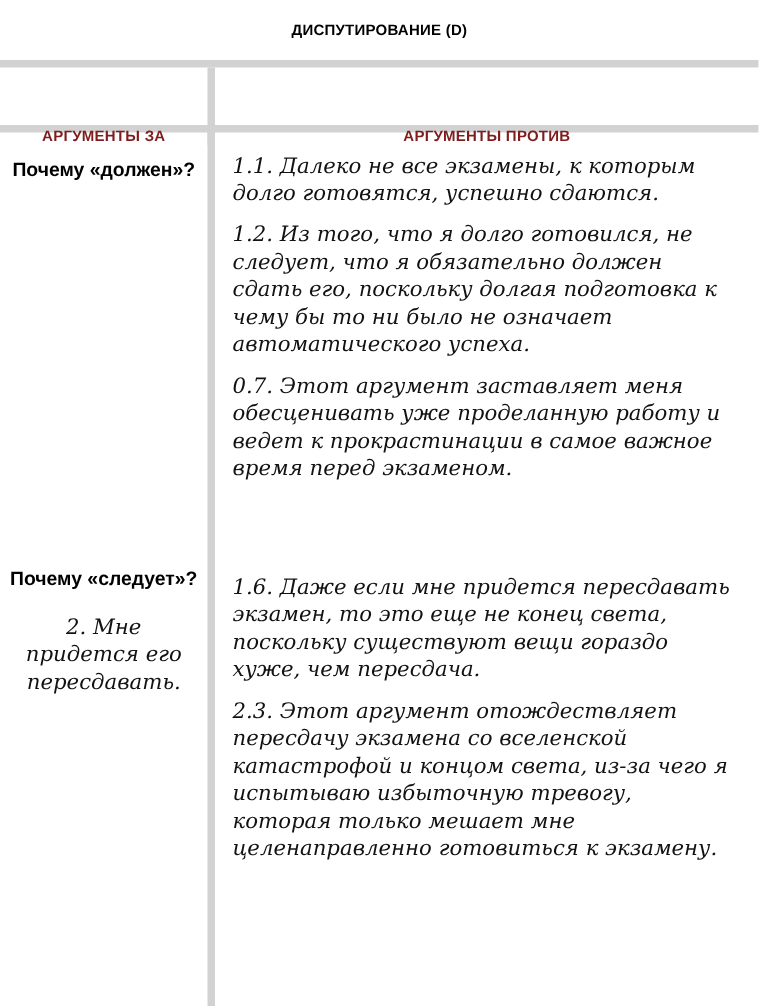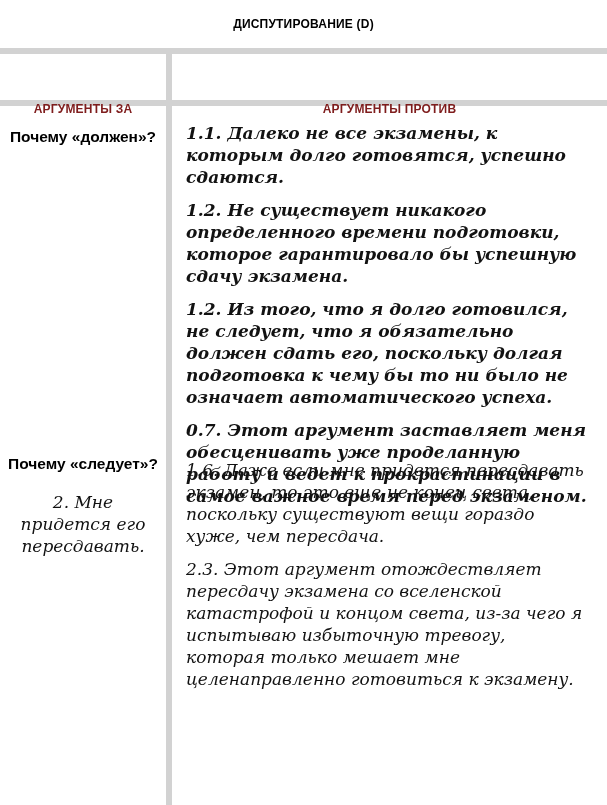--- a/index.html
+++ b/index.html
@@ -40,21 +40,21 @@
   .left-cell {
     text-align:center;
     padding:0 8px;
   }
   .left-cell.sec1 { grid-column:1; grid-row:1; padding-top:22px; }
   .left-cell.sec2 { grid-column:1; grid-row:2; padding-top:4px; }
   .right-cell {
     grid-column:3;
     padding-left:14px; padding-right:20px;
   }
-  .right-cell.sec1 { grid-row:1; padding-top:16px;font-weight:bold; }
+  .right-cell.sec1 { grid-row:1; padding-top:16px; }
   .right-cell.sec2 { grid-row:2; padding-top:8px; }
   .question {
     font-weight:bold; font-size:15.5px; color:#000;
     margin:0 0 18px 0;
   }
   .script {
     font-family:"DejaVu Serif", serif;
     font-style:italic;
     font-size:17px; line-height:22px;
     color:#121212;
@@ -83,21 +83,20 @@
   <div class="body-grid">
 
     <div class="body-divider border-bg" style="background: rgb(210, 210, 210);"></div>
 
     <div class="left-cell sec1">
       <p class="question">Почему «должен»?</p>
     </div>
 
     <div class="right-cell sec1">
       <p class="script arg-against">1.1. Далеко не все экзамены, к которым долго готовятся, успешно сдаются.</p>
-      <p class="script arg-against">1.2. Не существует никакого определенного времени подготовки, которое гарантировало бы успешную сдачу экзамена.</p>
       <p class="script arg-against">1.2. Из того, что я долго готовился, не следует, что я обязательно должен сдать его, поскольку долгая подготовка к чему бы то ни было не означает автоматического успеха.</p>
       <p class="script arg-against">0.7. Этот аргумент заставляет меня обесценивать уже проделанную работу и ведет к прокрастинации в самое важное время перед экзаменом.</p>
     </div>
 
     <div class="left-cell sec2">
       <p class="question">Почему «следует»?</p>
       <p class="script arg-for">2. Мне придется его пересдавать.</p>
     </div>
 
     <div class="right-cell sec2">

